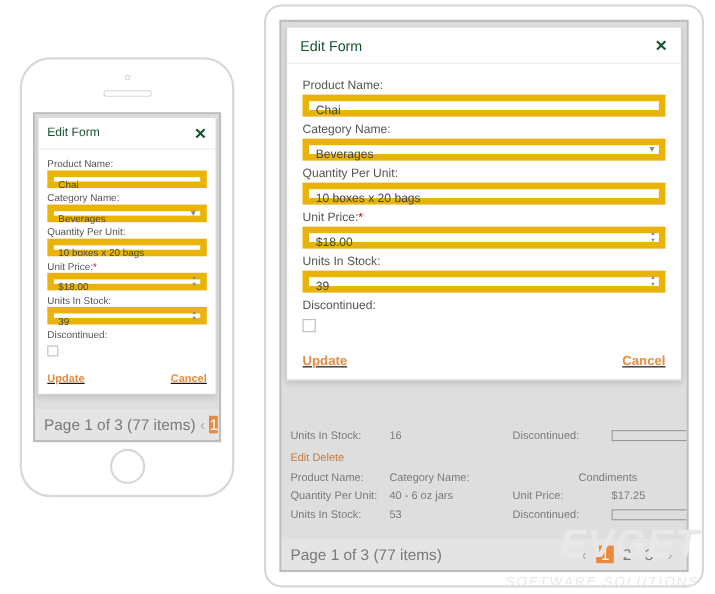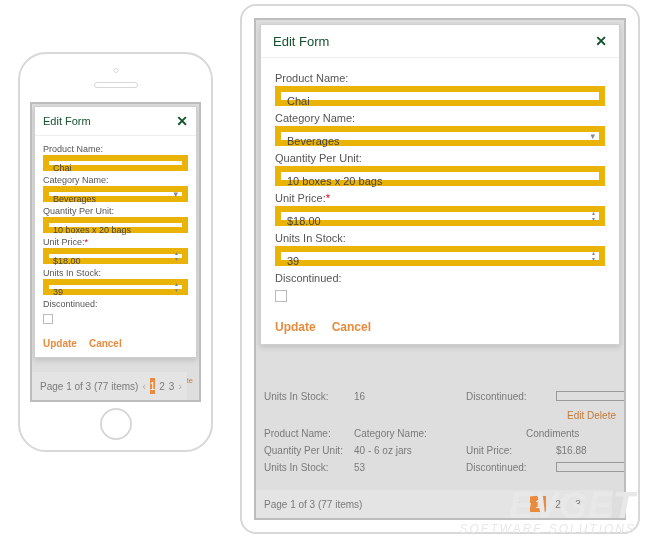--- a/index.html
+++ b/index.html
@@ -16,28 +16,28 @@
 .tablet { position: absolute; left: 240px; top: 4px; width: 400px; height: 530px; border: 2px solid #d8d8d8; border-radius: 16px; background: #fff; }
 .tablet .screen { position: absolute; top: 12px; left: 12px; right: 12px; bottom: 12px; background: #f0f0f0; border: 2px solid #bdbdbd; overflow: hidden; }
 
 
 .bg { position: absolute; inset: 0; background: #dedede; color: #7a7a7a; font-size: 10px; padding-top: 368px; }
 .bg .row { display: flex; padding: 3px 8px; }
 .bg .row span:first-child { width: 90px; }
 .bg .row span:nth-child(2) { flex: 1; }
 .bg .row span:nth-child(3) { width: 90px; }
 .bg .row span:nth-child(4) { width: 60px; }
-.bg .edel { color: #c57a3a; padding: 4px 8px; text-align: right; }
+.bg .edel { color: #c57a3a; padding: 4px 8px; }
 .bg .ck { display:inline-block; width:10px; height:10px; border:1px solid #999; }
 
 .phone .bg { padding-top: 270px; font-size: 8px; }
 .phone .bg .edel { padding: 2px 6px; font-size: 8px; }
 
 
-.pager { position: absolute; left: 0; right: 12px; bottom: 0; height: 28px; background: #e4e4e4; display: flex; align-items: center; font-size: 10px; color: #7a7a7a; padding: 0 8px; gap: 4px; }
+.pager { position: absolute; left: 0; right: 0; bottom: 0; height: 28px; background: #e4e4e4; display: flex; align-items: center; font-size: 14px; color: #7a7a7a; padding: 0 8px; gap: 4px; }
 .pager .lbl { flex: 0 0 auto; margin-right: auto; }
 .pager .pg { width: 16px; height: 16px; display: inline-flex; align-items: center; justify-content: center; }
 .pager .pg.cur { background: #e88b3e; color: #fff; }
 .pager .arrow { width: 14px; height: 14px; display: inline-flex; align-items: center; justify-content: center; color: #aaa; }
 
 
 .modal { position: absolute; background: #fff; border: 1px solid #cfcfcf; box-shadow: 0 2px 6px rgba(0,0,0,0.15); }
 .tablet .modal { left: 4px; right: 4px; top: 4px; }
 .phone .modal { left: 2px; right: 2px; top: 2px; }
 
@@ -53,28 +53,28 @@
 .req { color: #d0021b; }
 
 .tbox { width: 100%; border: 6px solid #eab308; padding: 3px 6px; font-size: 11px; color: #444; background: #fff; height: 20px; position: relative; }
 .phone .tbox { font-size: 9px; height: 16px; padding: 2px 4px; }
 .tbox .caret, .tbox .spin { position: absolute; right: 4px; top: 50%; transform: translateY(-50%); color: #888; font-size: 9px; line-height: 1; }
 .tbox .spin { display: flex; flex-direction: column; font-size: 6px; }
 
 .chk { width: 12px; height: 12px; border: 1px solid #bbb; display: inline-block; margin-top: 4px; }
 .phone .chk { width: 10px; height: 10px; }
 
-.mftr { display: flex; justify-content: flex-start; gap: 16px; padding: 10px 14px; font-size: 12px; }
+.mftr { display: flex; justify-content: space-between; gap: 16px; padding: 10px 14px; font-size: 12px; text-decoration: underline; }
 .phone .mftr { font-size: 10px; padding: 8px 8px; gap: 12px; }
 .mftr span { color: #e88b3e; font-weight: 600; cursor: pointer; }
 
 
 .wm { position: absolute; right: 14px; bottom: 4px; text-align: right; font-style: italic; color: #e8e8e8; pointer-events: none; }
 .wm .l1 { font-size: 36px; font-weight: bold; letter-spacing: 1px; line-height: 0.9; }
-.wm .l2 { font-size: 12px; letter-spacing: 2px; }
+.wm .l2 { font-size: 12px; letter-spacing: 2px; margin-top: 12px; }
 </style>
 </head>
 <body>
 
 <div class="phone">
   <div class="dot"></div>
   <div class="speaker"></div>
   <div class="homebtn"></div>
   <div class="screen">
     <div class="bg">
@@ -139,21 +139,21 @@
       <div class="edel">Edit  Delete</div>
       <div class="row">
         <span>Product Name:</span>
         <span>Category Name:</span>
         <span>Condiments</span>
       </div>
       <div class="row">
         <span>Quantity Per Unit:</span>
         <span>40 - 6 oz jars</span>
         <span>Unit Price:</span>
-        <span>$16.88</span>
+        <span>$17.25</span>
       </div>
       <div class="row">
         <span>Units In Stock:</span>
         <span>53</span>
         <span>Discontinued:</span>
         <span><span class="ck"></span></span>
       </div>
     </div>
     <div class="pager">
       <span class="lbl">Page 1 of 3 (77 items)</span>

